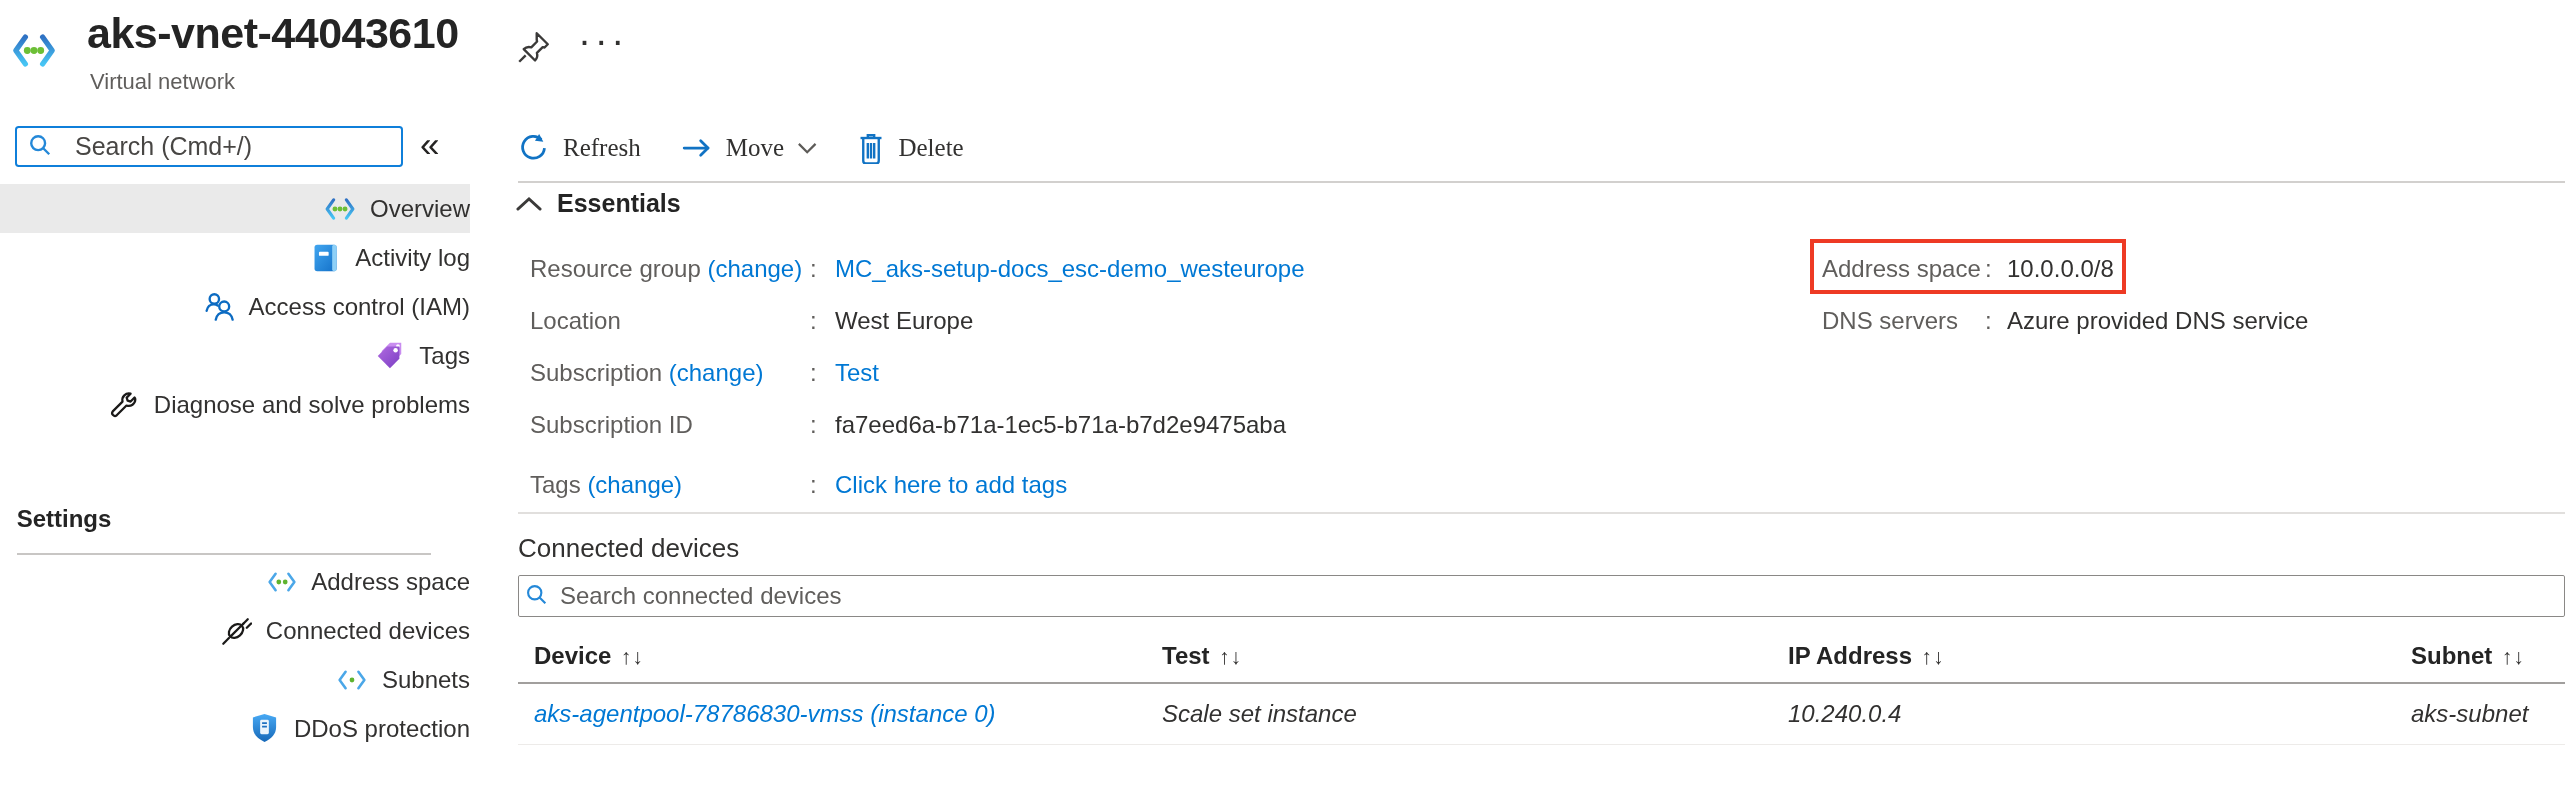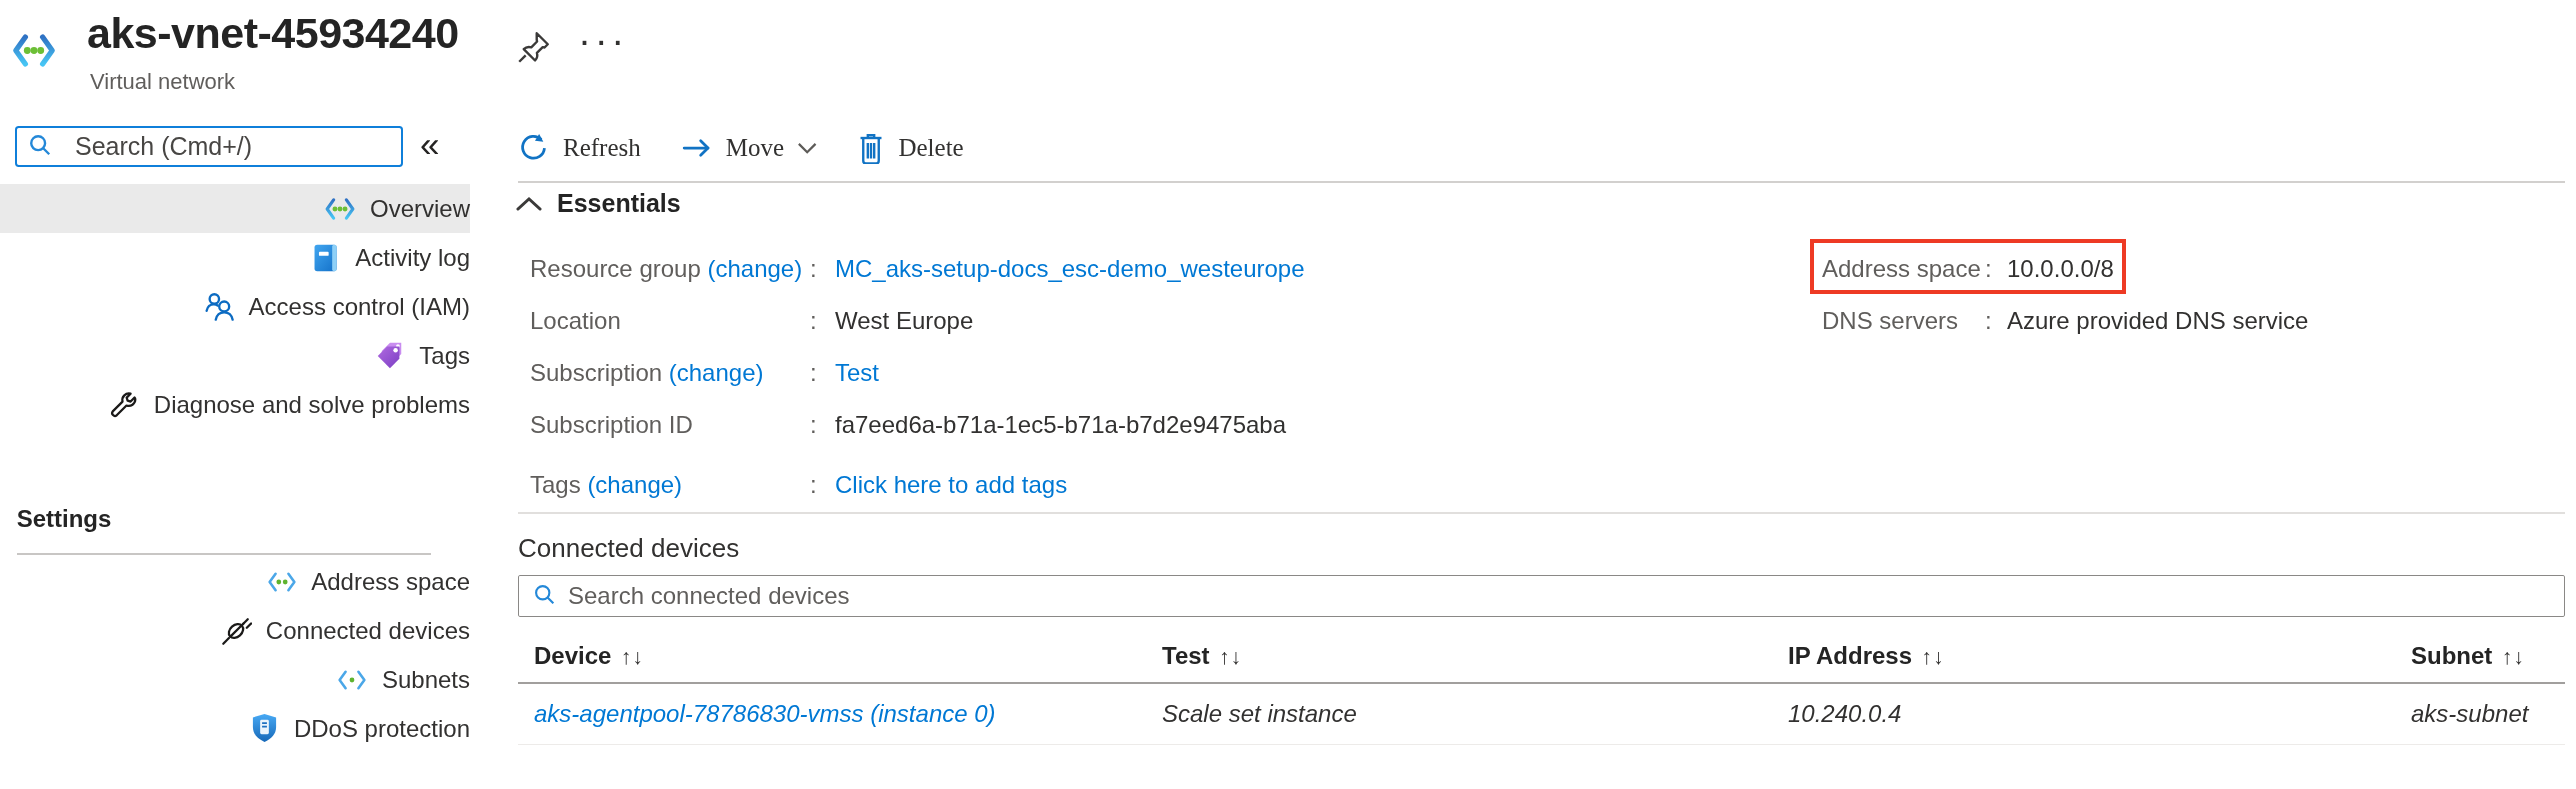--- a/index.html
+++ b/index.html
@@ -61,21 +61,21 @@
   .colon { color:#605e5c; width:25px; flex:none; }
   #ess-right .colon { width:22px; }
   .ess-value { color:#323130; white-space:nowrap; }
   a.lnk { color:#0078d4; text-decoration:none; cursor:pointer; }
   #red-box { left:1810px; top:239px; width:316px; height:55px; border:4.6px solid #ee3a24; pointer-events:none; z-index:3; }
   #essentials-divider { left:518px; top:512px; width:2047px; height:1.9px; background:#e1dfdd; }
 
   
   #cd-title { left:518px; top:533px; font-size:26px; color:#323130; }
   #cd-search { left:518px; top:575px; width:2047px; height:42px; border:1.9px solid #8a8886;
-               border-radius:1.9px; background:#fff; display:flex; align-items:center; padding-left:14px; }
+               border-radius:1.9px; background:#fff; display:flex; align-items:center; padding-left:6px; }
   #cd-search input { flex:1; border:none; outline:none; font-family:inherit; font-size:24px;
                      color:#323130; margin-left:12px; background:transparent; min-width:0; }
   #cd-search input::placeholder { color:#605e5c; opacity:1; }
 
   #cd-thead { left:518px; top:630px; width:2047px; height:52px; }
   #cd-thead .col, #cd-row .col { position:absolute; top:50%; transform:translateY(-50%); white-space:nowrap; }
   #cd-thead .col { font-size:24px; font-weight:700; color:#242424; }
   .sort { font-size:21.4px; font-weight:400; color:#323130; margin-left:9.3px; letter-spacing:0.9px; }
   .c0 { left:16px; } .c1 { left:644px; } .c2 { left:1270px; } .c3 { left:1893px; }
   #cd-head-line { left:518px; top:682px; width:2047px; height:1.9px; background:#a19f9d; }
@@ -94,21 +94,21 @@
           <stop offset="1" stop-color="#47c5f4"></stop>
       </linearGradient>
     </defs>
     <path d="M15 4 L5 18 L15 32" stroke="url(#vg)" stroke-width="5.5" fill="none" stroke-linecap="round" stroke-linejoin="round"></path>
     <path d="M33 4 L43 18 L33 32" stroke="url(#vg)" stroke-width="5.5" fill="none" stroke-linecap="round" stroke-linejoin="round"></path>
     <circle cx="17" cy="18" r="3.6" fill="#6cbf36"></circle>
       <circle cx="24" cy="18" r="3.6" fill="#6cbf36"></circle>
       <circle cx="31" cy="18" r="3.6" fill="#6cbf36"></circle>
   </svg>
 </span>
-<h1 class="abs" id="page-title">aks-vnet-45934240</h1>
+<h1 class="abs" id="page-title">aks-vnet-44043610</h1>
 <div class="abs" id="page-subtitle">Virtual network</div>
 
 <button class="abs" id="pin-btn">
   <span>
     <svg width="35" height="35" viewBox="0 0 38 38" fill="none" stroke="#3b3a39" stroke-width="2.6" stroke-linejoin="round">
       <path d="M22.5 3.5 34.5 15.5 31 19l-2-.4-6.3 6.3c.9 3 .2 6-2 8.2L8.4 20.8c2.2-2.2 5.2-2.9 8.2-2l6.3-6.3-.4-2z"></path>
       <path d="M10.5 27.5 3.5 34.5"></path>
     </svg>
   </span>
 </button>

